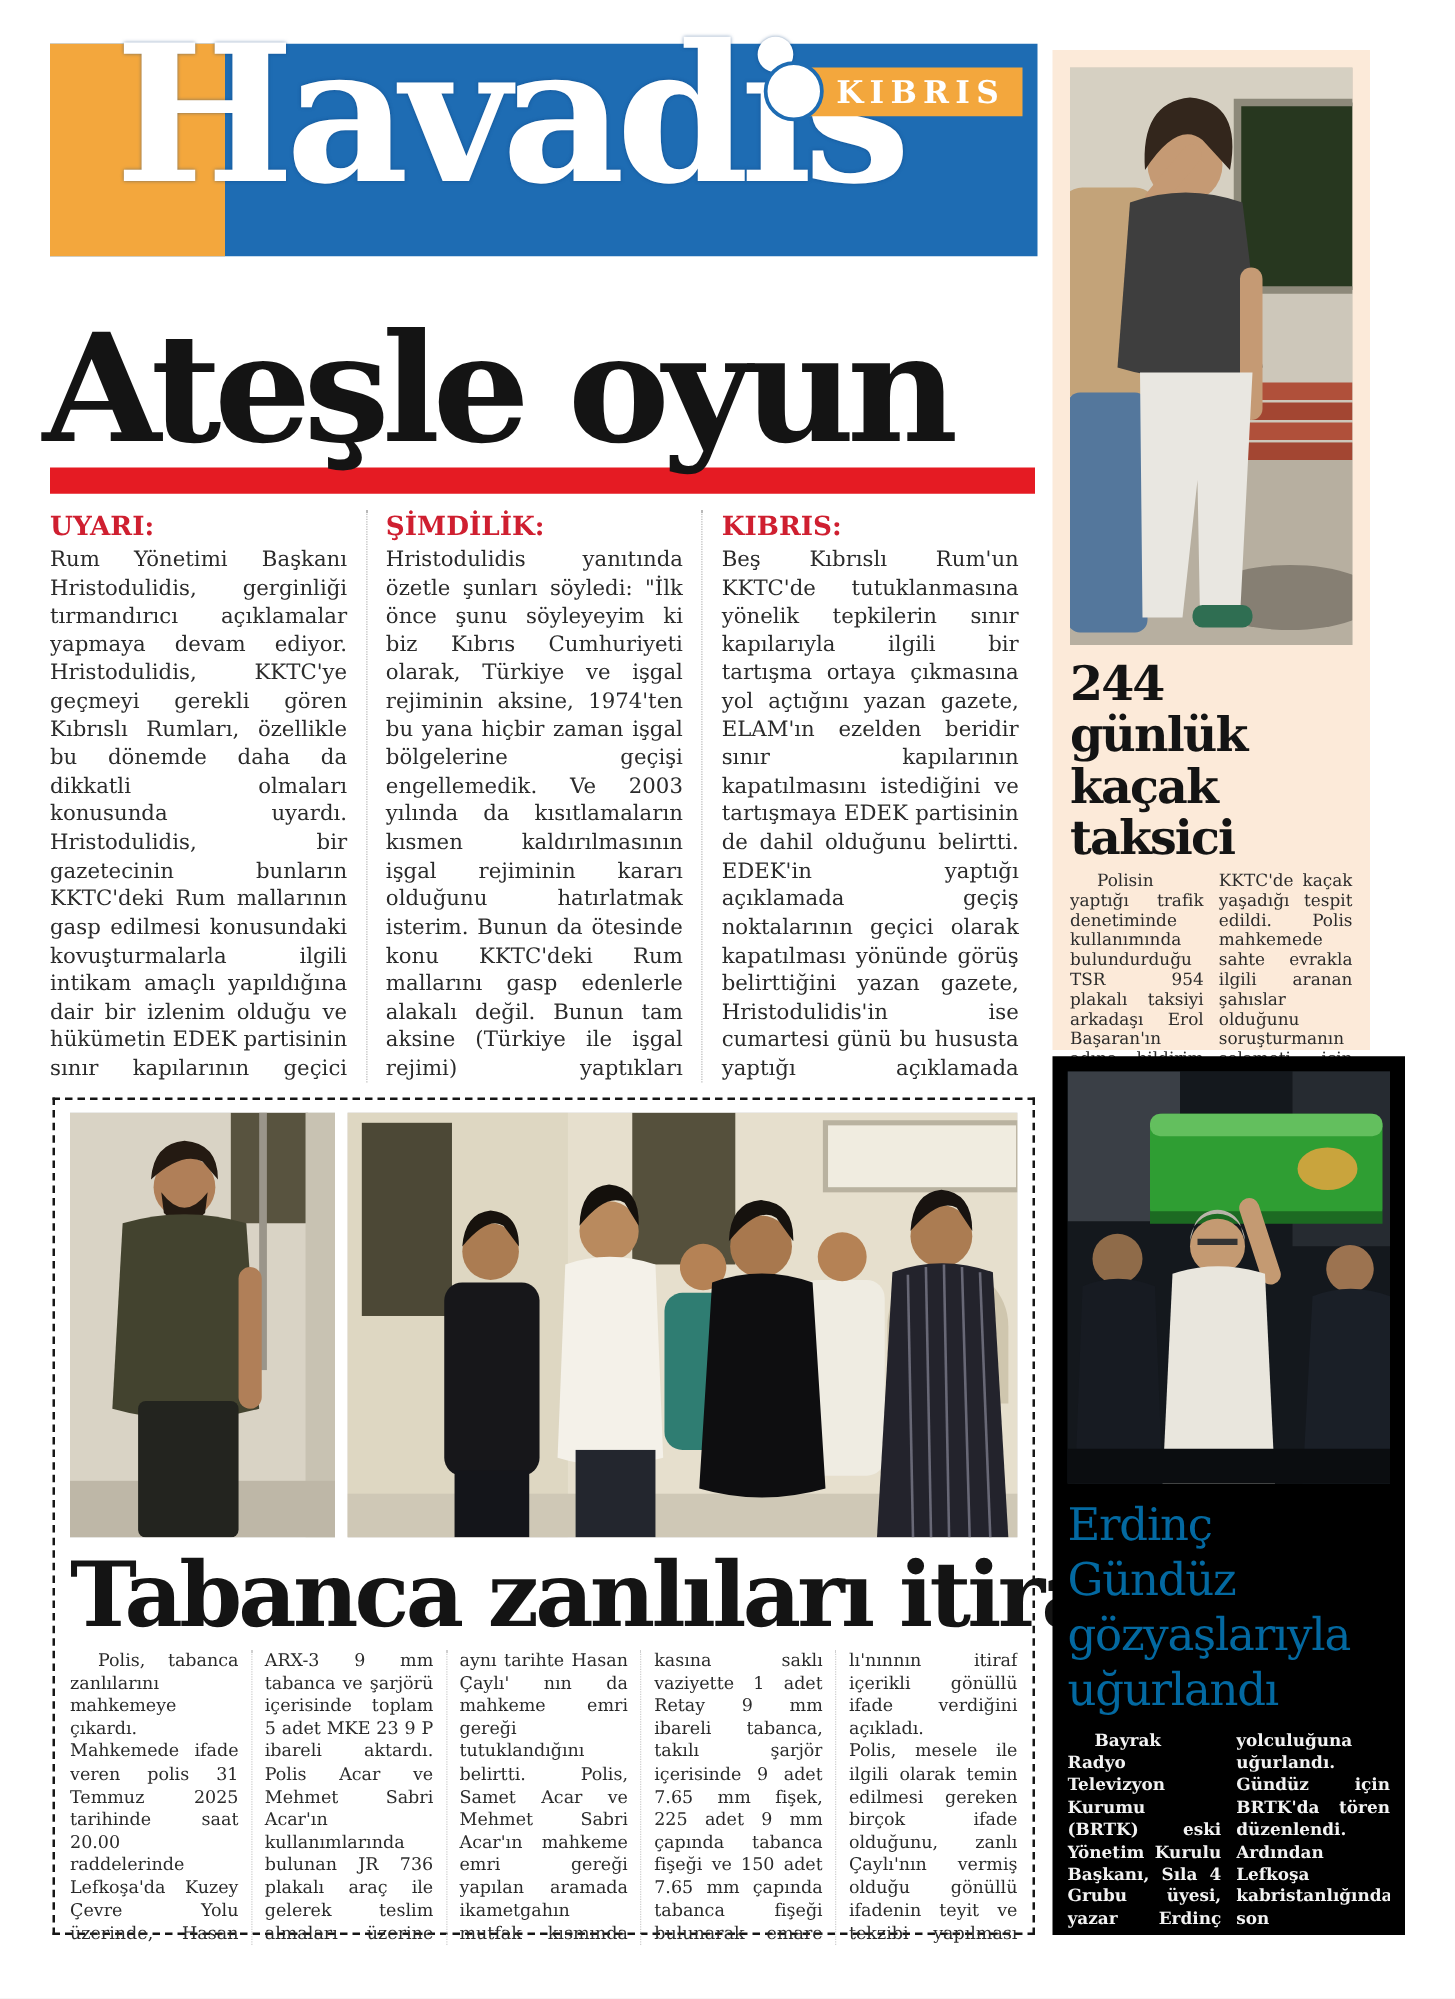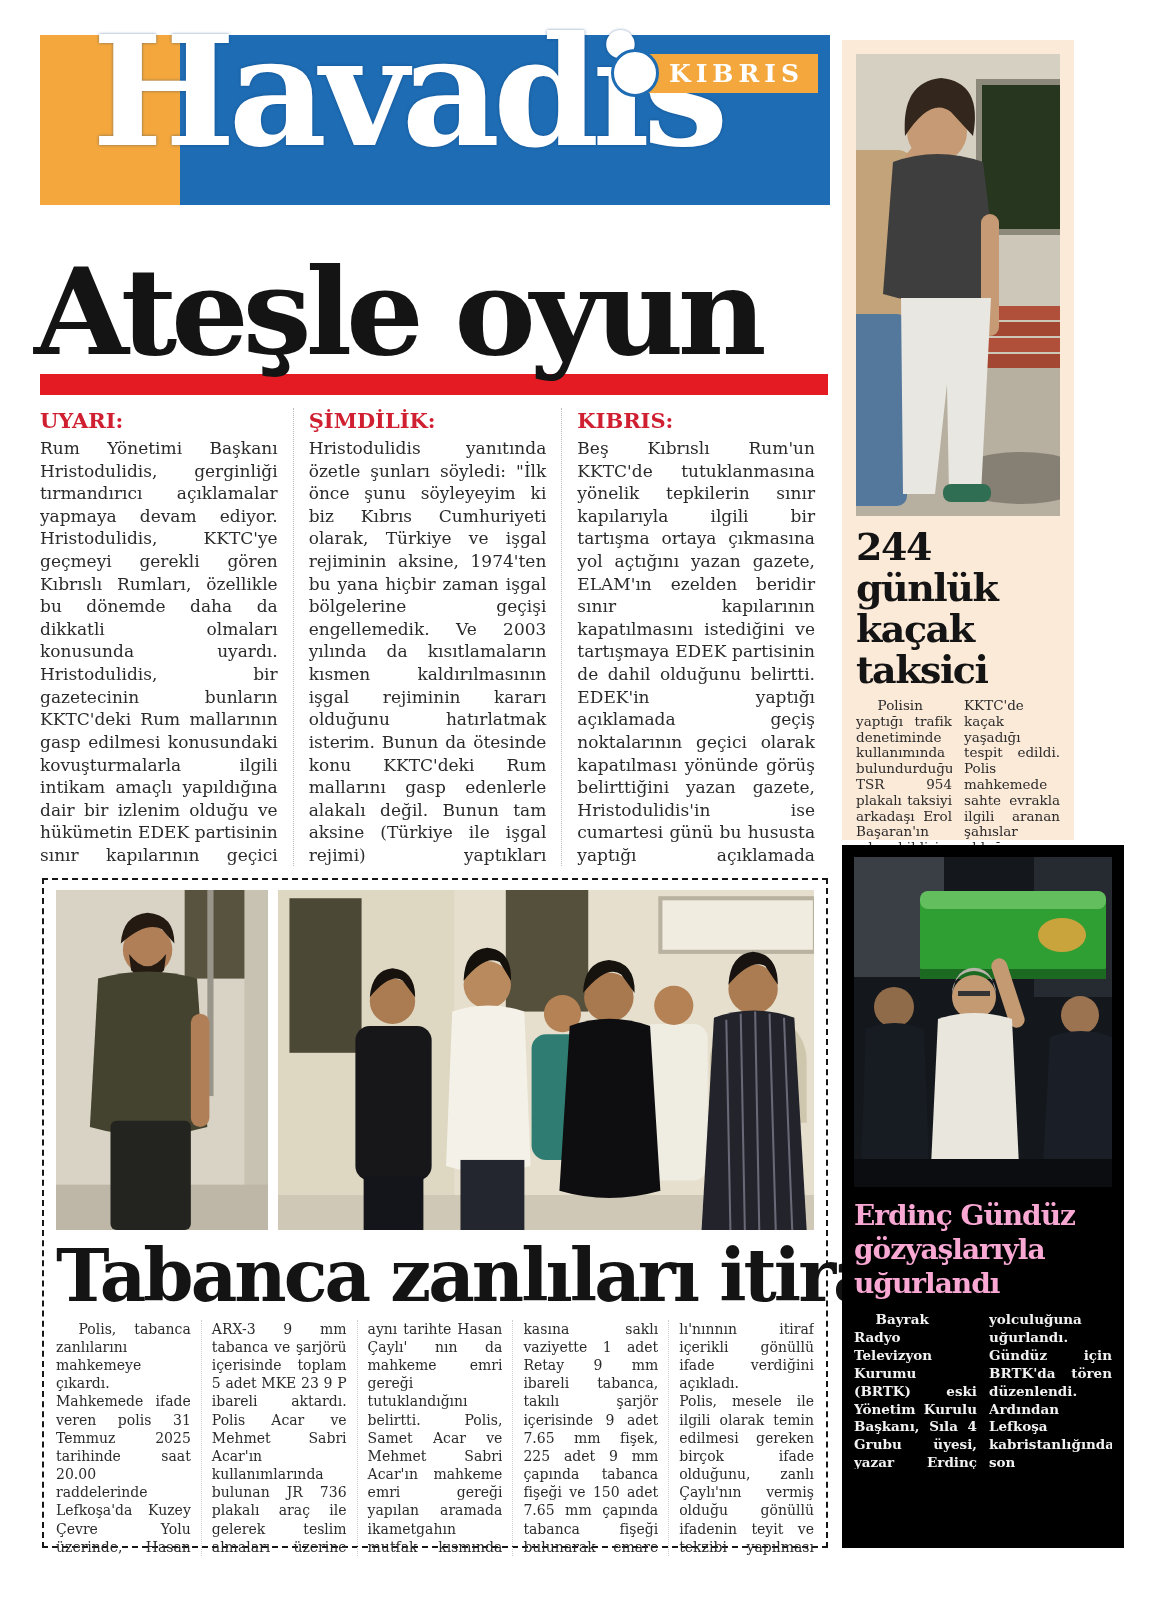--- a/index.html
+++ b/index.html
@@ -50,37 +50,37 @@
   .ph-right{flex:1;}
   .gunheadline{font-size:72px;font-weight:bold;letter-spacing:-3px;color:#141414;line-height:1.05;
         margin:8px 0 6px 0;transform:scaleX(1.0);white-space:nowrap;}
   .guncols{display:flex;gap:10px;height:236px;}
   .guncol{flex:1 1 0;overflow:hidden;}
   .guncol + .guncol{border-left:1px dotted #cfcfcf;padding-left:10px;}
   .guntext{font-size:14px;line-height:1.3;color:#2b2b2b;text-align:justify;white-space:pre-line;}
   .indent{text-indent:1.6em;}
 
   
-  .taxibox{position:absolute;left:842px;top:40px;width:232px;height:800px;background:#fcead9;
+  .taxibox{position:absolute;left:842px;top:40px;width:254px;height:800px;background:#fcead9;
         padding:14px;box-sizing:border-box;}
   .taxiphoto{width:100%;height:462px;overflow:hidden;background:#cfc9bc;}
   .taxiphoto svg{display:block;width:100%;height:100%;}
   .taxiheadline{font-size:38px;font-weight:bold;letter-spacing:-1.5px;line-height:1.08;
         color:#141414;margin:10px 0 8px 0;}
   .taxicols{display:flex;gap:12px;height:204px;}
   .taxicol{flex:1 1 0;overflow:hidden;}
   .taxitext{font-size:13.5px;line-height:1.17;color:#2b2b2b;text-align:justify;white-space:pre-line;}
 
   
   .funeralbox{position:absolute;left:842px;top:845px;width:282px;height:703px;background:#000000;
         padding:12px;box-sizing:border-box;}
   .funeralphoto{width:100%;height:330px;overflow:hidden;background:#14181d;}
   .funeralphoto svg{display:block;width:100%;height:100%;}
-  .funeralheadline{font-size:28px;font-weight:bold;letter-spacing:-1px;line-height:1.22;
-        color:#f9a8d4;margin:12px 0 10px 0;}
+  .funeralheadline{font-size:36px;font-weight:normal;letter-spacing:-1px;line-height:1.22;
+        color:#0369a1;margin:12px 0 10px 0;}
   .funeralcols{display:flex;gap:12px;height:158px;}
   .funeralcol{flex:1 1 0;overflow:hidden;}
   .funeraltext{font-size:13.5px;font-weight:bold;line-height:1.32;color:#f2f2f2;
         text-align:justify;white-space:pre-line;}
 </style>
 </head>
 <body>
 
 <div class="page">
 

